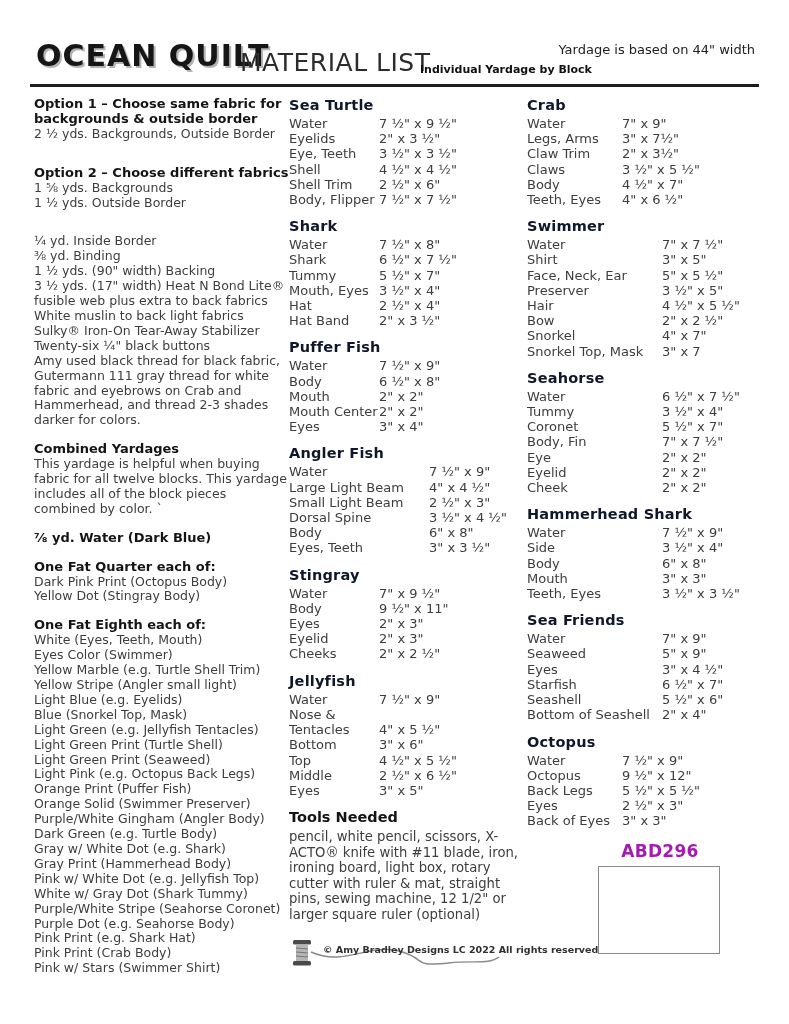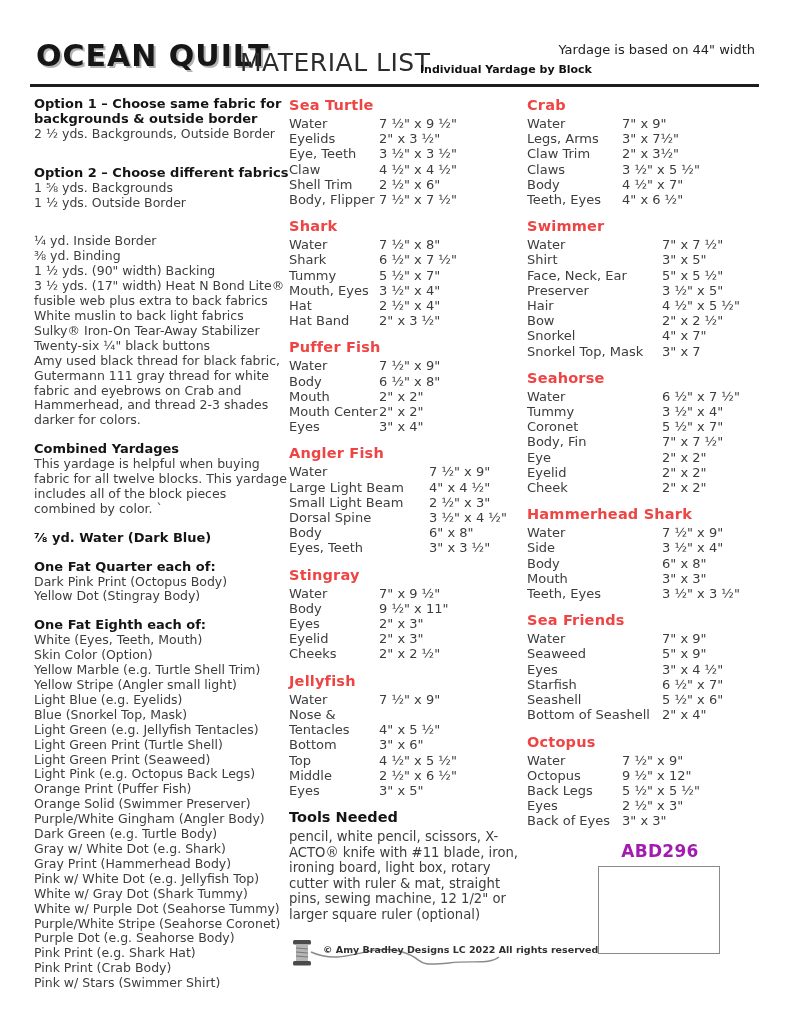--- a/index.html
+++ b/index.html
@@ -39,21 +39,21 @@
 
   .lh{ font-weight:700; color:#141414; font-size:13px; margin:0; }
   .line{ margin:0; }
   .mt24{ margin-top:24px; }
   .mt14{ margin-top:14px; }
 
   
   section.block{ margin:0 0 11px 0; }
   section.block h3{
     margin:0 0 3px 0; font-size:14.5px; font-weight:700;
-    color:#ef4444; letter-spacing:0.2px;
+    color:#0f172a; letter-spacing:0.2px;
   }
   .row{
     display:grid; grid-template-columns:90px 1fr;
     font-size:13px; line-height:15.2px;
   }
   .part{ white-space:pre-line; }
   .size{ white-space:nowrap; align-self:end; }
   .col-mid section.block:nth-of-type(4) .row{ grid-template-columns:140px 1fr; }
   .col-right .row{ grid-template-columns:135px 1fr; }
   .col-right section.block:nth-of-type(1) .row,
@@ -117,38 +117,37 @@
     <div>
 
     <div class="line">Dark Pink Print (Octopus Body)</div>
         <div class="line">Yellow Dot (Stingray Body)</div>
       </div>
 
     <p class="lh mt14">One Fat Eighth each of:</p>
     <div>
 
     <div class="line">White (Eyes, Teeth, Mouth)</div>
-        <div class="line">Skin Color (Option)</div>
+        <div class="line">Eyes Color (Swimmer)</div>
         <div class="line">Yellow Marble (e.g. Turtle Shell Trim)</div>
         <div class="line">Yellow Stripe (Angler small light)</div>
         <div class="line">Light Blue (e.g. Eyelids)</div>
         <div class="line">Blue (Snorkel Top, Mask)</div>
         <div class="line">Light Green (e.g. Jellyfish Tentacles)</div>
         <div class="line">Light Green Print (Turtle Shell)</div>
         <div class="line">Light Green Print (Seaweed)</div>
         <div class="line">Light Pink (e.g. Octopus Back Legs)</div>
         <div class="line">Orange Print (Puffer Fish)</div>
         <div class="line">Orange Solid (Swimmer Preserver)</div>
         <div class="line">Purple/White Gingham (Angler Body)</div>
         <div class="line">Dark Green (e.g. Turtle Body)</div>
         <div class="line">Gray w/ White Dot (e.g. Shark)</div>
         <div class="line">Gray Print (Hammerhead Body)</div>
         <div class="line">Pink w/ White Dot (e.g. Jellyfish Top)</div>
         <div class="line">White w/ Gray Dot (Shark Tummy)</div>
-        <div class="line">White w/ Purple Dot (Seahorse Tummy)</div>
         <div class="line">Purple/White Stripe (Seahorse Coronet)</div>
         <div class="line">Purple Dot (e.g. Seahorse Body)</div>
         <div class="line">Pink Print (e.g. Shark Hat)</div>
         <div class="line">Pink Print (Crab Body)</div>
         <div class="line">Pink w/ Stars (Swimmer Shirt)</div>
       </div>
   </div>
 
   <div class="col col-mid">
     <div>
@@ -166,21 +165,21 @@
                 <span class="part">Eyelids</span>
                 <span class="size">2" x 3 ½"</span>
               </div>
 
               <div class="row">
                 <span class="part">Eye, Teeth</span>
                 <span class="size">3 ½" x 3 ½"</span>
               </div>
 
               <div class="row">
-                <span class="part">Claw</span>
+                <span class="part">Shell</span>
                 <span class="size">4 ½" x 4 ½"</span>
               </div>
 
               <div class="row">
                 <span class="part">Shell Trim</span>
                 <span class="size">2 ½" x 6"</span>
               </div>
 
               <div class="row">
                 <span class="part">Body, Flipper</span>

